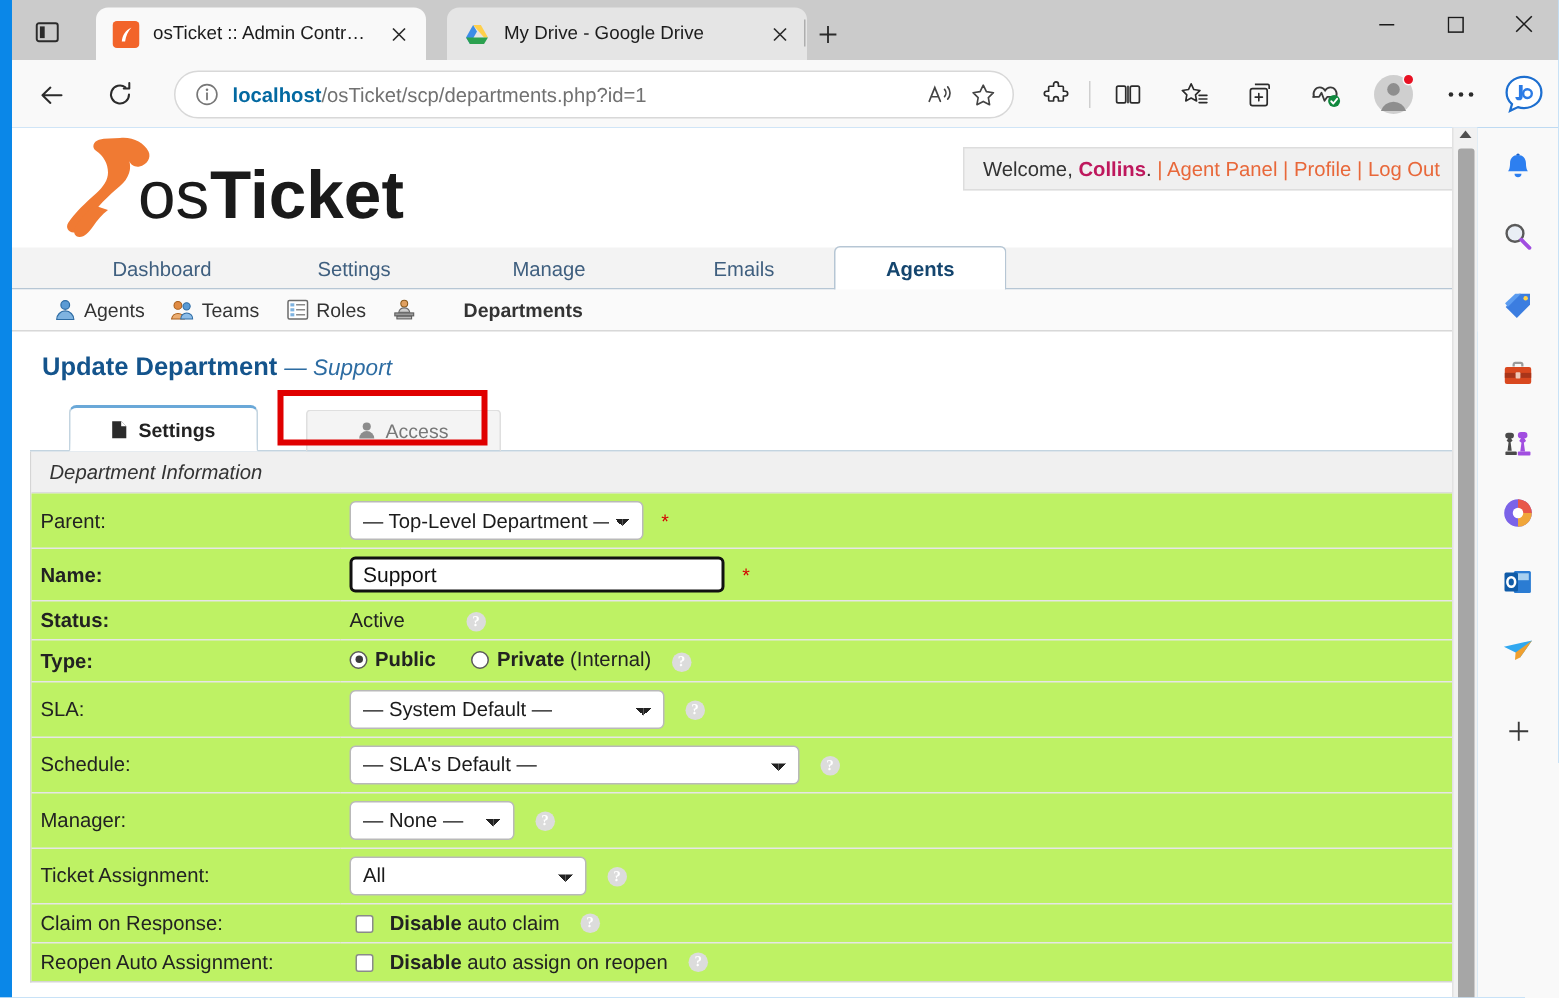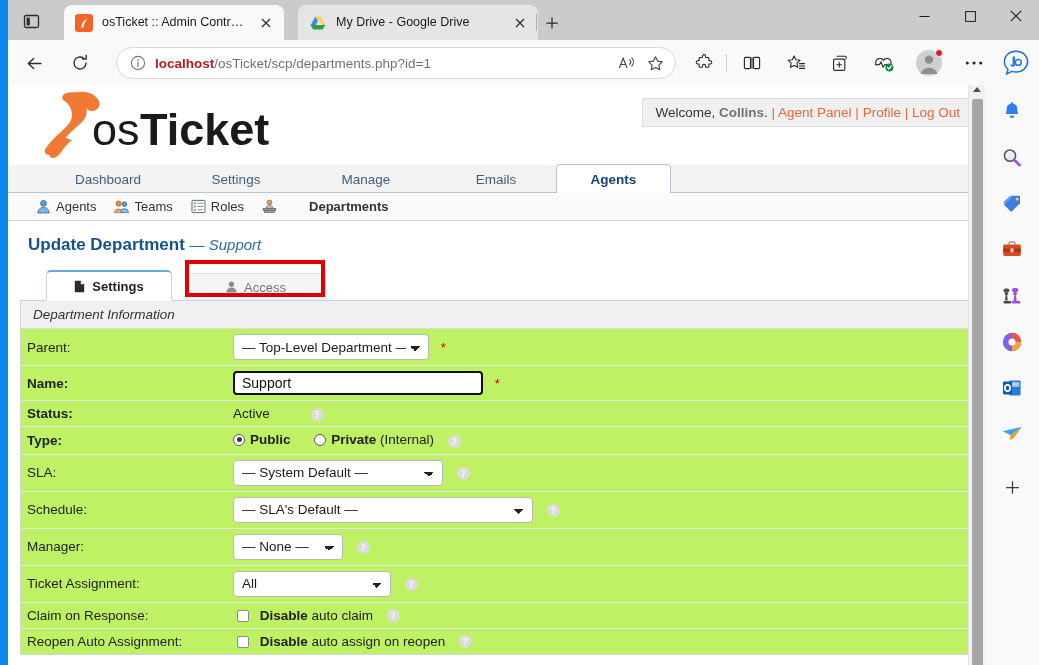--- a/index.html
+++ b/index.html
@@ -81,21 +81,21 @@
   .omnibox {
     position: absolute; left: 108px; top: 7px; width: 560px; height: 32px;
     background: #ffffff; border: 1px solid #d8d8d8; border-radius: 16px;
     display: flex; align-items: center; padding: 0 6px 0 10px;
   }
   .omni-info { width: 22px; height: 22px; flex: 0 0 22px; display: flex; align-items: center; justify-content: center; }
   .omni-url {
     flex: 1 1 auto; font-size: 13.5px; color: #717171; padding-left: 6px;
     white-space: nowrap; overflow: hidden;
   }
-  .omni-url b { color: #b91c1c; font-weight: 600; }
+  .omni-url b { color: #0369a1; font-weight: 600; }
   .omni-ico { width: 28px; height: 26px; flex: 0 0 28px; display: flex; align-items: center; justify-content: center; }
   .tb-sep { position: absolute; top: 14px; width: 1px; height: 18px; background: #cfcfcf; }
   .avatar-wrap { position: absolute; top: 10px; width: 26px; height: 26px; }
   .avatar-dot {
     position: absolute; right: -1px; top: -1px; width: 8px; height: 8px;
     background: #e81123; border-radius: 50%; border: 1px solid #f9f9f9;
   }
 
   
   .viewport {
@@ -104,21 +104,21 @@
   }
 
   
   .os-header { position: relative; height: 80px; background: #ffffff; }
   .os-logo { position: absolute; left: 28px; top: 3px; width: 240px; height: 74px; }
   .welcome-box {
     position: absolute; right: 12px; top: 13px;
     background: #f0f0f0; border: 1px solid #dddddd;
     padding: 6px 12px; font-size: 13.5px; color: #333; white-space: nowrap;
   }
-  .welcome-box b { font-weight: bold; color: #737373; }
+  .welcome-box b { font-weight: bold; color: #be185d; }
   .welcome-box a { color: #e8683a; text-decoration: none; }
   .welcome-box .sep { color: #e8683a; }
 
   
   .os-nav {
     position: relative; height: 28px;
     background: #f3f3f3;
     border-bottom: 1px solid #b6c6d4;
   }
   .os-nav-inner { position: relative; height: 28px; margin-left: 10px; }
@@ -543,21 +543,21 @@
       <div class="ctab active" style="left:26px; width:126px;">
         <span class="tab-ico">
           <svg width="11" height="13" viewBox="0 0 11 13">
               <path d="M0.8 0.8 H6.8 L10.2 4.2 V12.2 H0.8 Z" fill="#2b2b2b"></path>
               <path d="M6.8 0.8 V4.2 H10.2" fill="#ffffff"></path>
             </svg>
         </span>
         <span>Settings</span>
       </div>
 
-      <div class="ctab inactive" style="left:166px; width:140px;">
+      <div class="ctab inactive" style="left:184px; width:130px;">
         <span class="tab-ico">
           <svg width="11" height="12" viewBox="0 0 11 12">
               <circle cx="5.5" cy="3.3" r="2.7" fill="#8c8c8c"></circle>
               <path d="M0.5 11.4 a5.0 5.0 0 0 1 10 0 z" fill="#8c8c8c"></path>
             </svg>
         </span>
         <span>Access</span>
       </div>
 
       <div class="redbox" style="left:165px; top:-11px; width:140px; height:37px;"></div>

